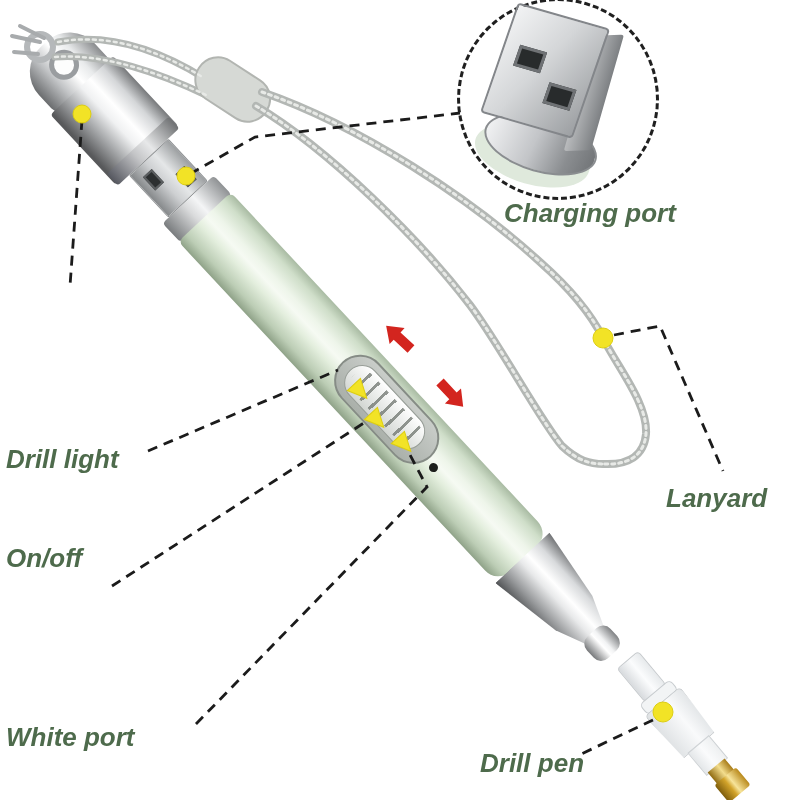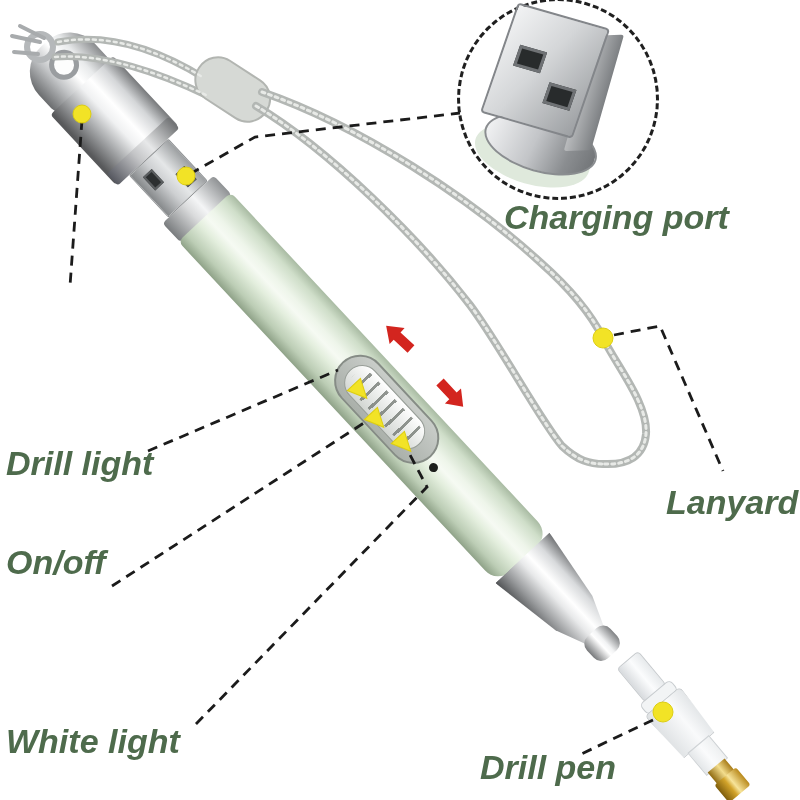--- a/index.html
+++ b/index.html
@@ -14,21 +14,21 @@
     --brass-gold:#d2a32a;
   }
   html,body{margin:0;padding:0;background:#ffffff;}
   #canvas{
     position:relative;width:800px;height:800px;background:#ffffff;overflow:hidden;
     font-family:"Liberation Sans",sans-serif;
   }
   
   .lbl{
     position:absolute;font-weight:bold;font-style:italic;
-    color:var(--label-green);font-size:34px;white-space:nowrap;z-index:40;
+    color:var(--label-green);font-size:26px;white-space:nowrap;z-index:40;
   }
   
   #pen{
     position:absolute;left:75px;top:15px;width:840px;height:86px;
     transform:rotate(47deg);transform-origin:0 0;z-index:10;
   }
   #pen *, #drillpiece *{position:absolute;box-sizing:border-box;}
   .cap-head{
     left:0;top:5px;width:62px;height:76px;border-radius:34px 10px 10px 34px;
     background:linear-gradient(180deg,#8a8c8e 0%,#e8eaeb 28%,#ffffff 46%,#c2c4c6 70%,#6a6c6e 100%);
@@ -226,17 +226,17 @@
       </g>
       <g transform="translate(404,444) rotate(47)">
         <path d="M-9,-9 L10,0 L-9,9 Z"></path>
       </g>
     </g>
   </svg>
 
   <div class="lbl" style="left:504px;top:198px;">Charging port</div>
   <div class="lbl" style="left:6px;top:444px;">Drill light</div>
   <div class="lbl" style="left:6px;top:543px;">On/off</div>
-  <div class="lbl" style="left:6px;top:722px;">White light</div>
+  <div class="lbl" style="left:6px;top:722px;">White port</div>
   <div class="lbl" style="left:666px;top:471px;margin-top:12px;">Lanyard</div>
   <div class="lbl" style="left:480px;top:748px;">Drill pen</div>
 
 </div>
 
 </body></html>

